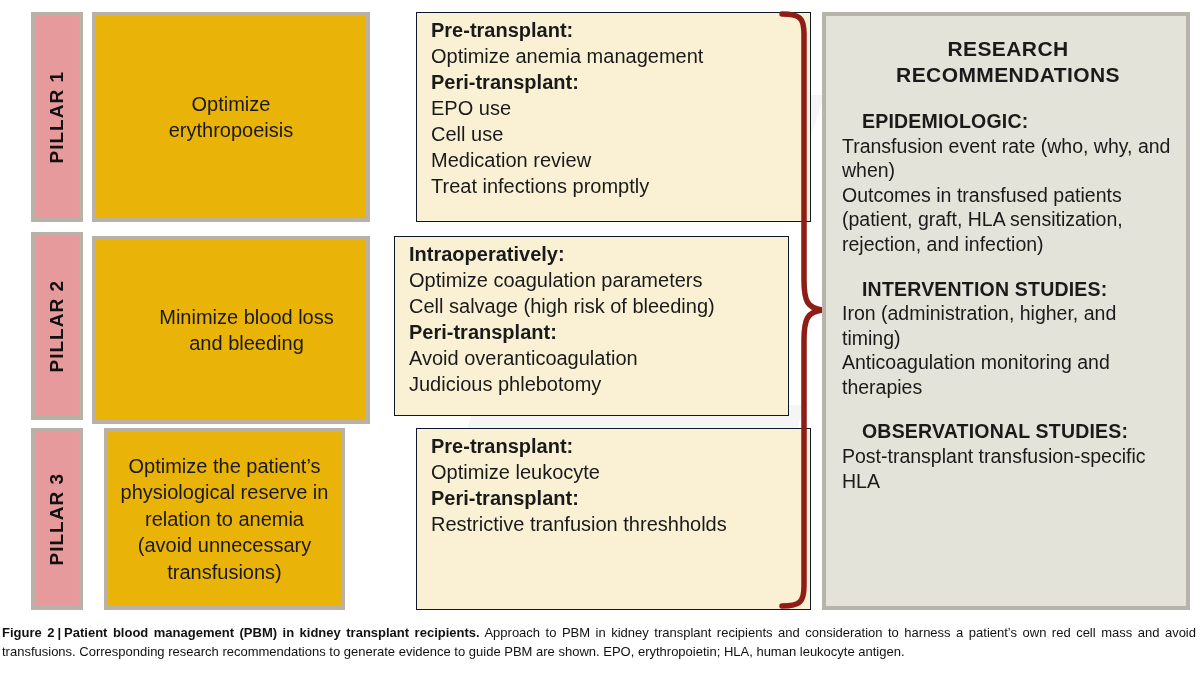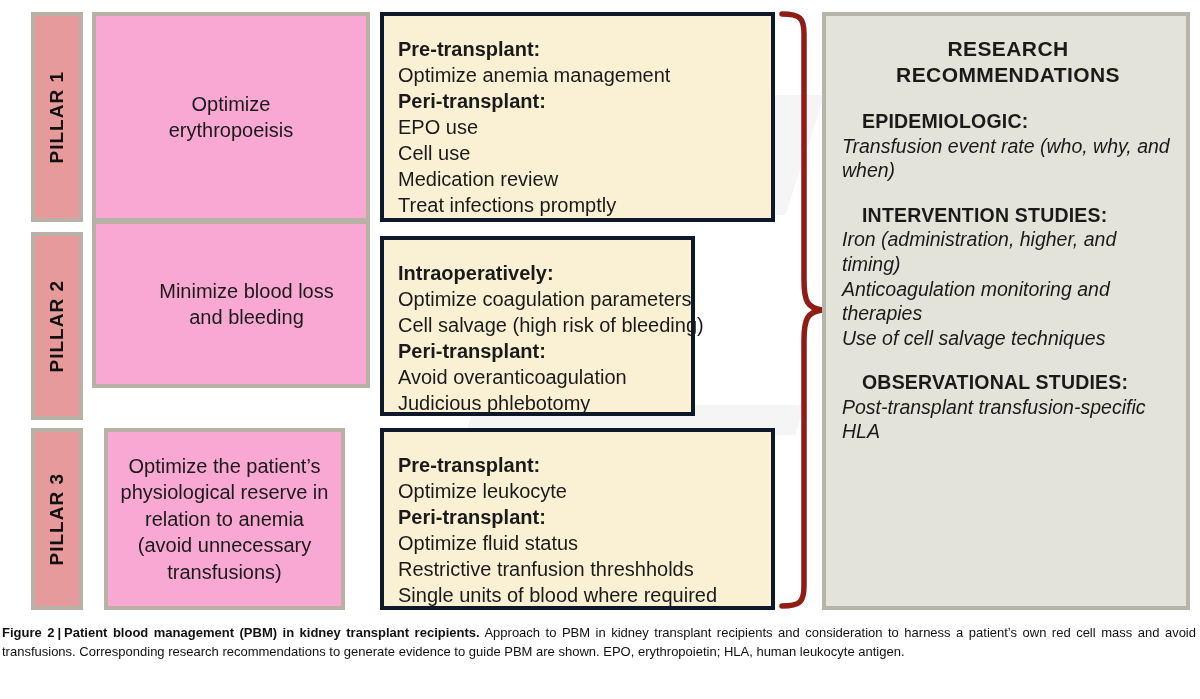--- a/index.html
+++ b/index.html
@@ -25,41 +25,42 @@
     transform:rotate(180deg);
     font-weight:bold;
     font-size:19px;
     letter-spacing:1px;
     color:#111;
     white-space:nowrap;
   }
 
   .pillar-desc{
     position:absolute;
-    background:#f9a8d4;
+    background:#eab308;
     border:4px solid #b9b0a6;
     box-sizing:border-box;
     display:flex;align-items:center;justify-content:center;
     text-align:center;
     font-size:20px;
     line-height:1.32;
     color:#1a1a1a;
     padding:6px 10px;
   }
 
   
   .action-box{
     position:absolute;
     background:#faf1d5;
-    border:4px solid #0f172a;
-    box-sizing:border-box;
-    padding:20px 12px 5px 14px;
+    border:1px solid #0f172a;
+    box-sizing:border-box;
+    padding:4px 12px 5px 14px;
     font-size:20px;
     line-height:1.30;
     color:#1a1a1a;
+    margin-left:36px;
   }
   .action-box .hd{font-weight:bold;display:block;}
   .action-box .li{display:block;white-space:nowrap;}
 
   
   #brace{position:absolute;left:770px;top:8px;width:60px;height:604px;}
 
   
   #rec-panel{
     position:absolute;
@@ -76,21 +77,21 @@
     text-align:center;
     font-weight:bold;
     font-size:21px;
     letter-spacing:.4px;
     line-height:1.22;
     margin:10px 0 22px 0;
   }
   .rec-group{margin-bottom:20px;}
   .rec-group:last-child{margin-bottom:0;}
   .rec-head{font-weight:bold;display:block;letter-spacing:.2px;margin-left:20px;}
-  .rec-item{display:block;font-style:italic;}
+  .rec-item{display:block;}
 
   
   #caption{
     position:absolute;
     left:2px;top:624px;width:1194px;
     font-size:13px;
     line-height:1.44;
     color:#111;
     text-align:justify;
   }
@@ -124,24 +125,24 @@
       <span class="li">EPO use</span>
       <span class="li">Cell use</span>
       <span class="li">Medication review</span>
       <span class="li">Treat infections promptly</span>
     </div>
   </div>
 
   <div class="pillar-tab" style="left:31px;top:232px;width:52px;height:188px;">
     <span>PILLAR 2</span>
   </div>
-  <div class="pillar-desc" style="left:92px;top:220px;width:278px;height:168px;padding-left:41px;">
+  <div class="pillar-desc" style="left:92px;top:236px;width:278px;height:188px;padding-left:41px;">
     <div>Minimize blood loss<br>and bleeding</div>
   </div>
-  <div class="action-box" style="left:380px;top:236px;width:315px;height:180px;">
+  <div class="action-box" style="left:358px;top:236px;width:395px;height:180px;">
     <div>
       <span class="hd">Intraoperatively:</span>
       <span class="li">Optimize coagulation parameters</span>
       <span class="li">Cell salvage (high risk of bleeding)</span>
     </div>
     <div>
       <span class="hd">Peri-transplant:</span>
       <span class="li">Avoid overanticoagulation</span>
       <span class="li">Judicious phlebotomy</span>
     </div>
@@ -153,49 +154,47 @@
   <div class="pillar-desc" style="left:104px;top:428px;width:241px;height:182px;">
     <div>Optimize the patient’s<br>physiological reserve in<br>relation to anemia<br>(avoid unnecessary<br>transfusions)</div>
   </div>
   <div class="action-box" style="left:380px;top:428px;width:395px;height:182px;">
     <div>
       <span class="hd">Pre-transplant:</span>
       <span class="li">Optimize leukocyte</span>
     </div>
     <div>
       <span class="hd">Peri-transplant:</span>
-      <span class="li">Optimize fluid status</span>
       <span class="li">Restrictive tranfusion threshholds</span>
-      <span class="li">Single units of blood where required</span>
     </div>
   </div>
 
   <svg id="brace" viewBox="0 0 60 604" fill="none">
     <path d="M 12 6
              C 30 6, 34 10, 34 26
              L 34 272
              C 34 294, 38 300, 52 302
              C 38 304, 34 310, 34 332
              L 34 578
              C 34 594, 30 598, 12 598" stroke="#8f1d16" stroke-width="5.5" stroke-linecap="round" fill="none"></path>
   </svg>
 
   <div id="rec-panel">
     <div id="rec-title">RESEARCH<br>RECOMMENDATIONS</div>
 
     <div class="rec-group">
       <span class="rec-head">EPIDEMIOLOGIC:</span>
       <span class="rec-item">Transfusion event rate (who, why, and when)</span>
+      <span class="rec-item">Outcomes in transfused patients (patient, graft, HLA sensitization, rejection, and infection)</span>
     </div>
 
     <div class="rec-group">
       <span class="rec-head">INTERVENTION STUDIES:</span>
       <span class="rec-item">Iron (administration, higher, and timing)</span>
       <span class="rec-item">Anticoagulation monitoring and therapies</span>
-      <span class="rec-item">Use of cell salvage techniques</span>
     </div>
 
     <div class="rec-group">
       <span class="rec-head">OBSERVATIONAL STUDIES:</span>
       <span class="rec-item">Post-transplant transfusion-specific HLA</span>
     </div>
   </div>
 
   <div id="caption"><b><span>Figure 2</span><span style="padding:0 3px;">|</span><span>Patient blood management (PBM) in kidney transplant recipients.</span></b> <span>Approach to PBM in kidney transplant recipients and consideration to harness a patient’s own red cell mass and avoid transfusions. Corresponding research recommendations to generate evidence to guide PBM are shown. EPO, erythropoietin; HLA, human leukocyte antigen.</span></div>
 

